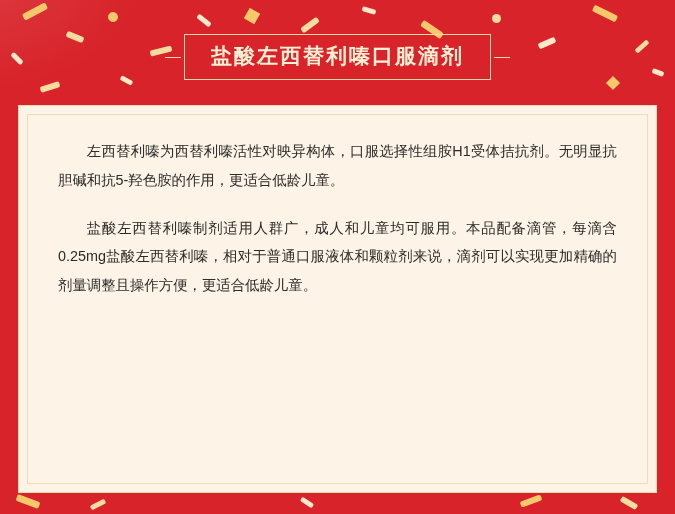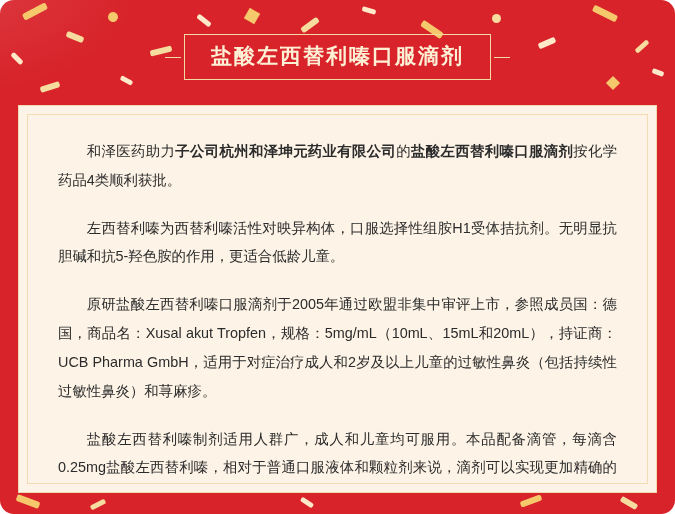--- a/index.html
+++ b/index.html
@@ -11,21 +11,20 @@
     height: 514px;
     overflow: hidden;
     font-family: "Liberation Sans", sans-serif;
   }
   .poster {
     position: relative;
     width: 675px;
     height: 514px;
     background: #d8232a;
     overflow: hidden;
-    border-radius: 14px;
   }
   
   .confetti {
     position: absolute;
     pointer-events: none;
   }
   .c-gold {
     background: #f5c96b;
   }
   .c-lightgold {
@@ -144,31 +143,25 @@
 
   <div class="title-wrap">
     <div class="title-box">
       <div class="title-text">盐酸左西替利嗪口服滴剂</div>
     </div>
   </div>
 
   <div class="card">
     <div class="card-inner">
 
-      <p class="para">
-        <span>和泽医药助力</span><span class="b">子公司杭州和泽坤元药业有限公司</span><span>的</span><span class="b">盐酸左西替利嗪口服滴剂</span><span>按化学药品4类顺利获批。</span>
-      </p>
 
       <p class="para">
         <span>左西替利嗪为西替利嗪活性对映异构体，口服选择性组胺H1受体拮抗剂。无明显抗胆碱和抗5-羟色胺的作用，更适合低龄儿童。</span>
       </p>
 
-      <p class="para">
-        <span>原研盐酸左西替利嗪口服滴剂于2005年通过欧盟非集中审评上市，参照成员国：德国，商品名：Xusal akut Tropfen，规格：5mg/mL（10mL、15mL和20mL），持证商：UCB Pharma GmbH，适用于对症治疗成人和2岁及以上儿童的过敏性鼻炎（包括持续性过敏性鼻炎）和荨麻疹。</span>
-      </p>
 
       <p class="para">
         <span>盐酸左西替利嗪制剂适用人群广，成人和儿童均可服用。本品配备滴管，每滴含0.25mg盐酸左西替利嗪，相对于普通口服液体和颗粒剂来说，滴剂可以实现更加精确的剂量调整且操作方便，更适合低龄儿童。</span>
       </p>
 
     </div>
   </div>
 
 </div>
 

